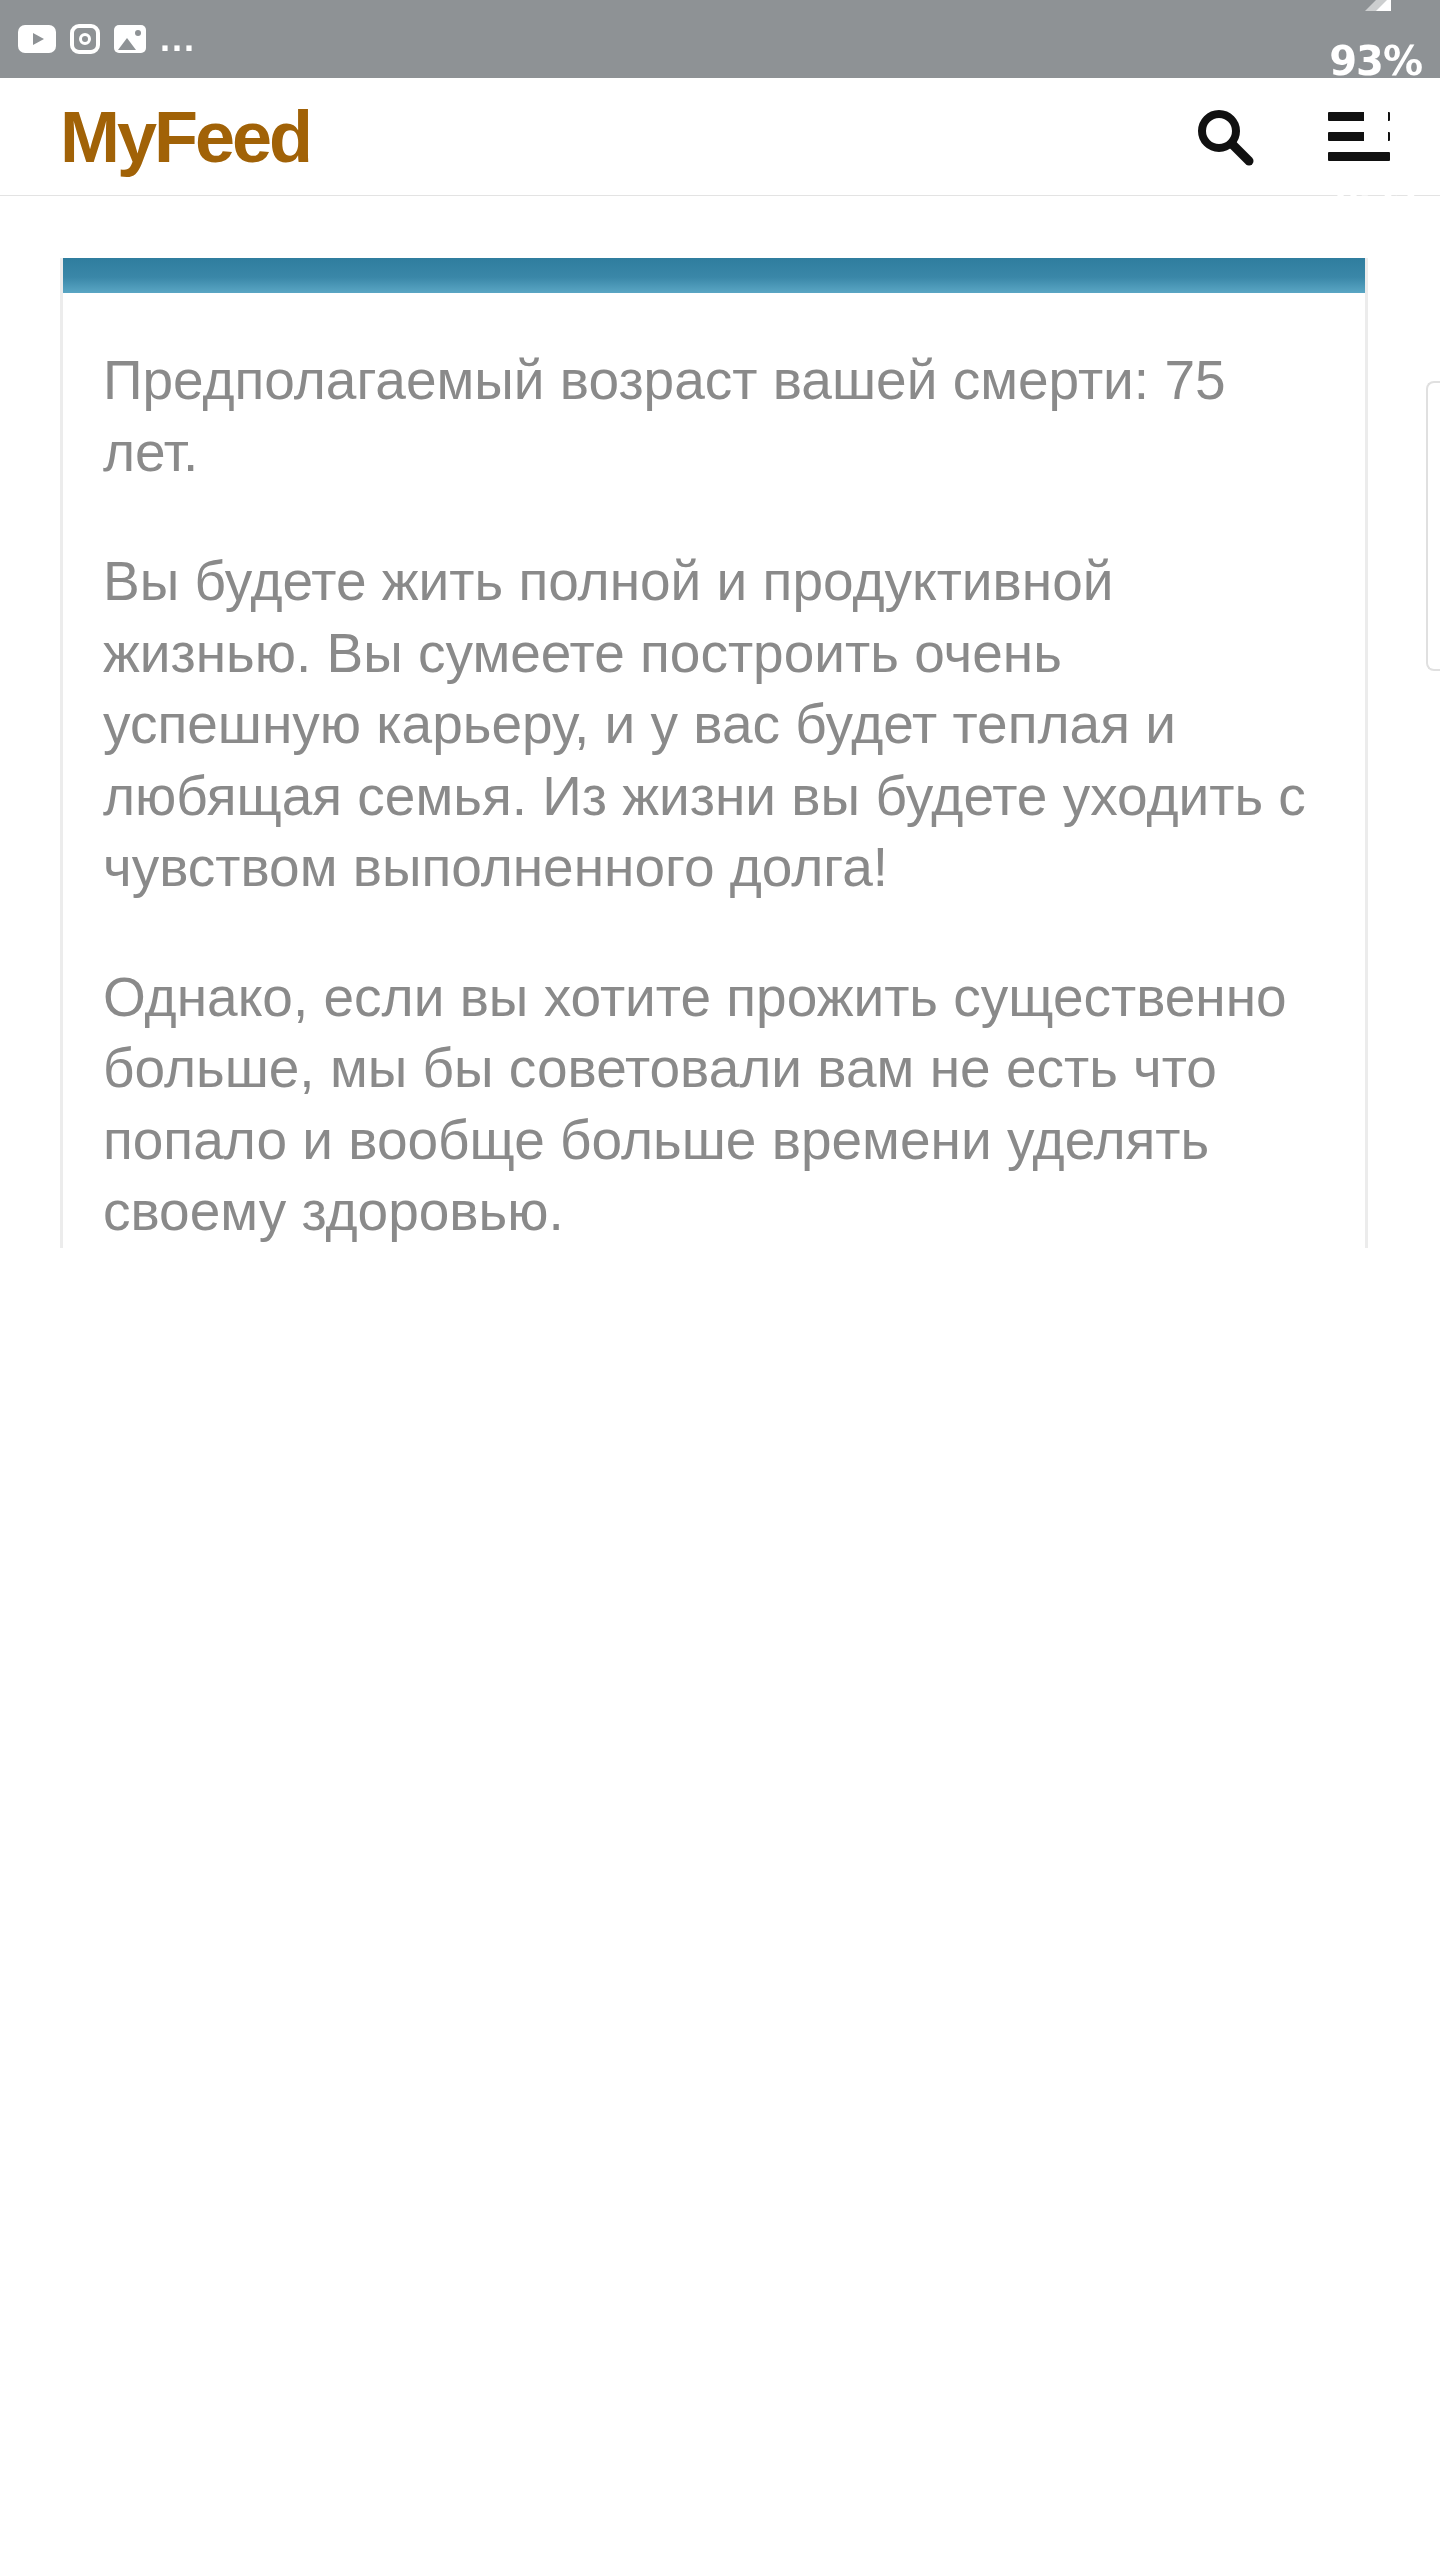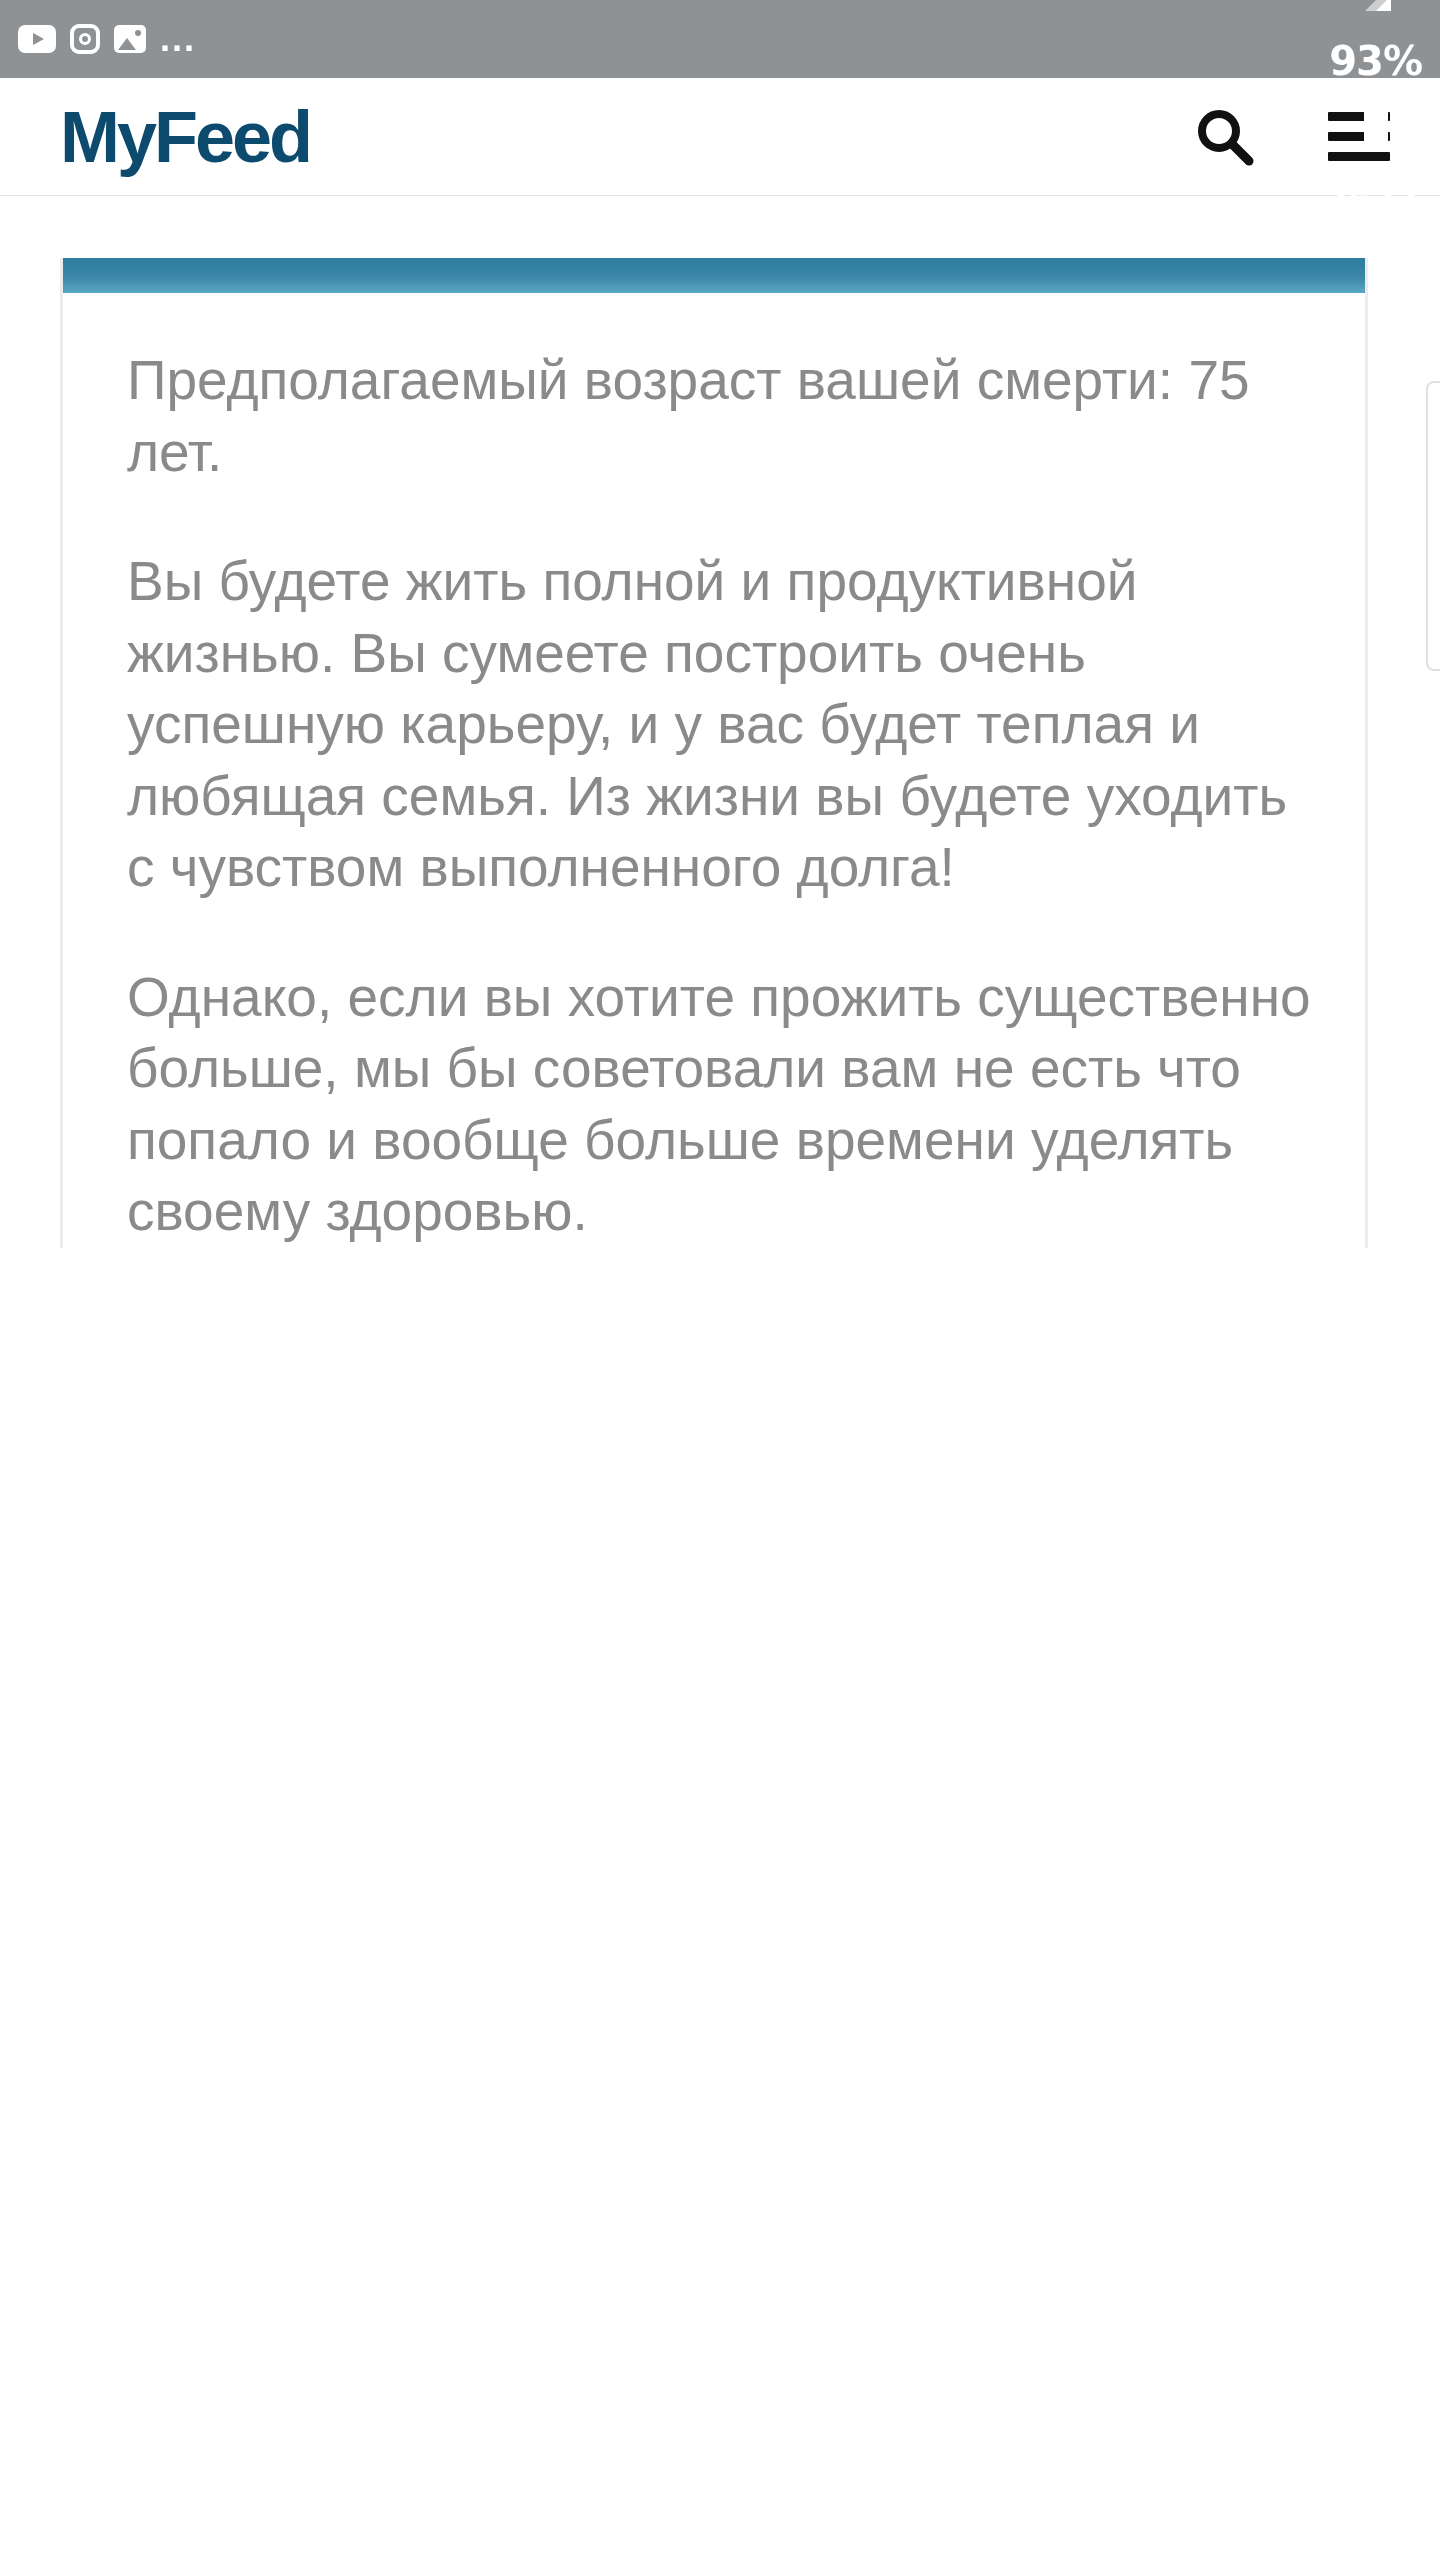--- a/index.html
+++ b/index.html
@@ -150,21 +150,21 @@
     background: #ffffff;
     display: flex;
     align-items: center;
     padding: 0 50px 0 60px;
     box-sizing: border-box;
     border-bottom: 1px solid #e3e3e3;
   }
   .brand {
     font-size: 72px;
     font-weight: bold;
-    color: #0c4a6e;
+    color: #a16207;
     letter-spacing: -3px;
     font-family: "Liberation Sans", sans-serif;
     line-height: 1;
   }
   .header-actions {
     margin-left: auto;
     display: flex;
     align-items: center;
     gap: 72px;
   }
@@ -211,21 +211,20 @@
     height: 35px;
     background: linear-gradient(180deg, #2f7d9e 0%, #3a87a8 55%, #5aa6c4 100%);
     margin: 0 0 0 0;
   }
   .card-text {
     padding: 52px 40px 0 40px;
     color: #8a8a8a;
     font-size: 55px;
     line-height: 1.30;
     font-family: "Liberation Sans", sans-serif;
-    margin-left: 24px;
   }
   .card-text p {
     margin: 0 0 58px 0;
   }
   .card-text p:last-child {
     margin-bottom: 0;
   }
 
   
   .side-panel {

